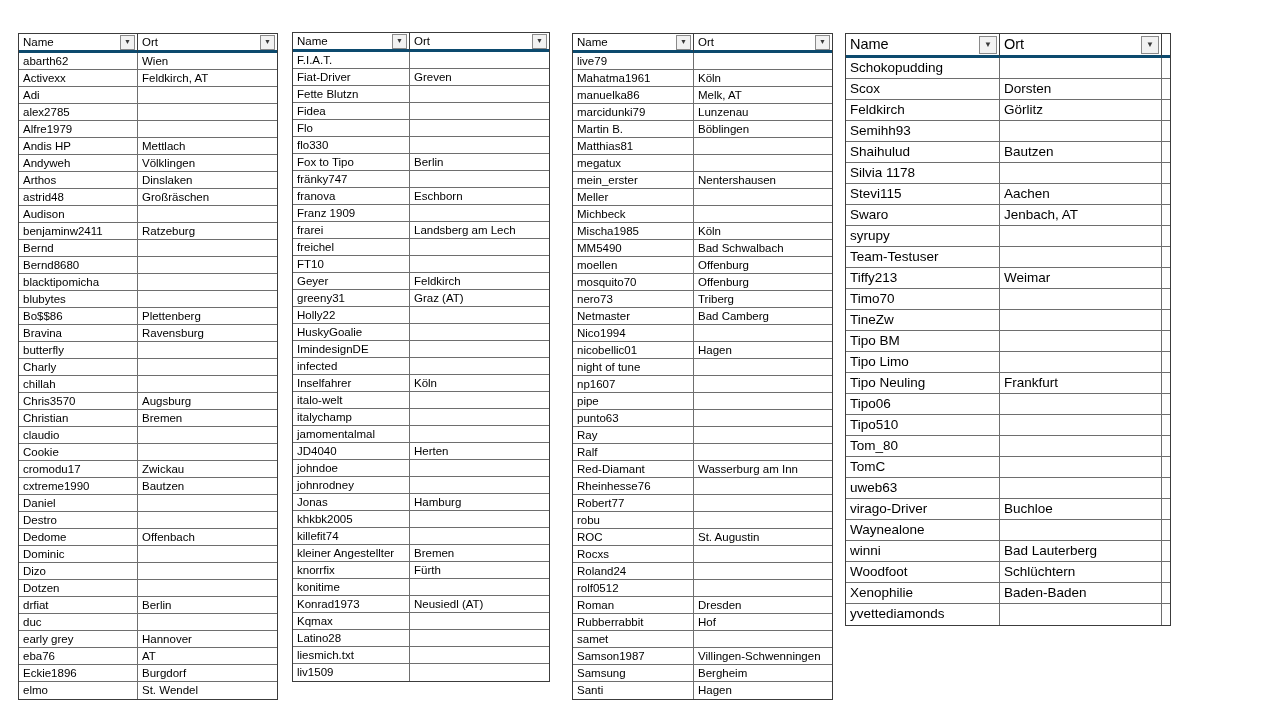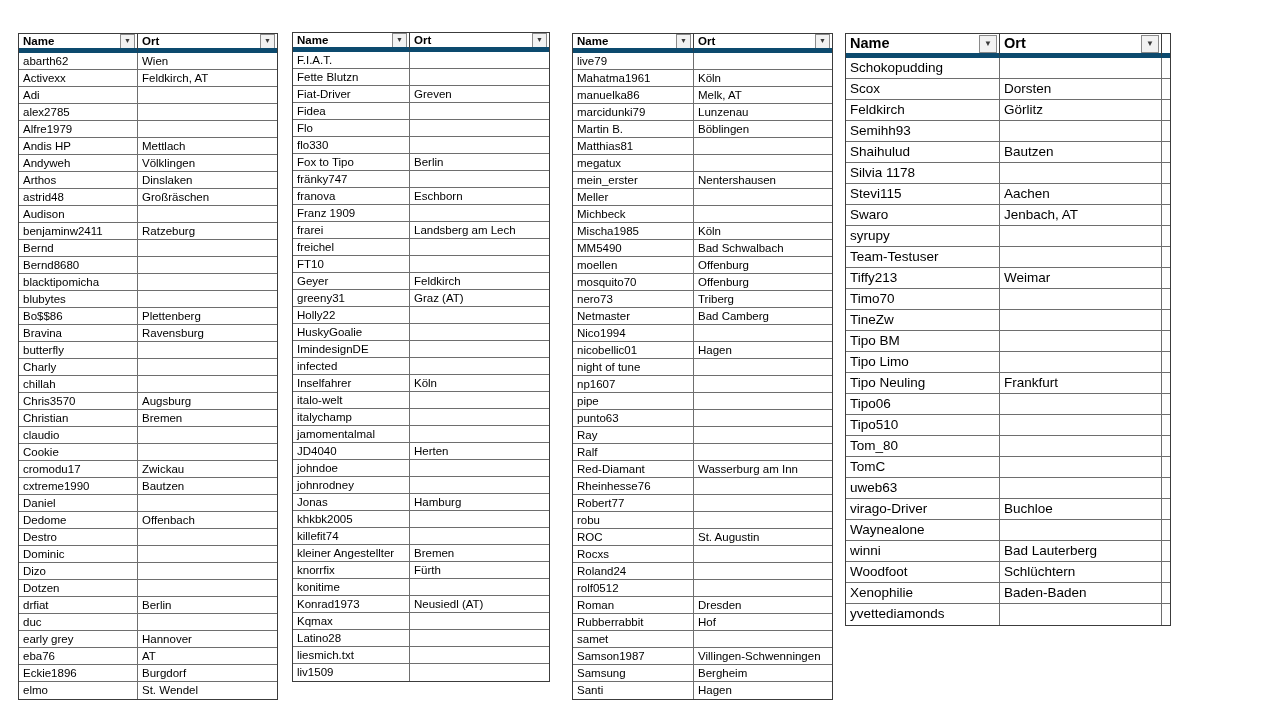--- a/index.html
+++ b/index.html
@@ -8,22 +8,22 @@
     font-family:"Liberation Sans", sans-serif;color:#000;
     overflow:hidden;
   }
   .xl{
     position:absolute;background:#fff;border:1px solid #3c3c3c;
     box-sizing:border-box;overflow:hidden;
   }
   .hrow,.drow{display:flex;}
   .hcell{
     display:flex;align-items:center;justify-content:space-between;
-    font-weight:bold;box-sizing:border-box;
-    border-right:1px solid #3c3c3c;border-bottom:5px solid #0c4a6e;
+    font-weight:normal;box-sizing:border-box;
+    border-right:1px solid #3c3c3c;border-bottom:3px solid #0c4a6e;
     padding:0 2px 0 4px;overflow:hidden;white-space:nowrap;gap:44px;
   }
   .dcell{
     box-sizing:border-box;border-right:1px solid #6e6e6e;border-bottom:1px solid #6e6e6e;
     padding:0 3px 0 4px;overflow:hidden;white-space:nowrap;
   }
   .hcell:last-child,.dcell:last-child{border-right:none;}
   .drow:last-child .dcell{border-bottom:none;}
   .fbtn{
     flex:none;border:1px solid #8a8a8a;background:#f2f2f2;color:#3a3a3a;
@@ -163,26 +163,26 @@
     </div>
     <div class="drow">
       <div class="dcell c0">cxtreme1990</div>
       <div class="dcell c1">Bautzen</div>
     </div>
     <div class="drow">
       <div class="dcell c0">Daniel</div>
       <div class="dcell c1"></div>
     </div>
     <div class="drow">
+      <div class="dcell c0">Destro</div>
+      <div class="dcell c1"></div>
+    </div>
+    <div class="drow">
       <div class="dcell c0">Dedome</div>
       <div class="dcell c1">Offenbach</div>
-    </div>
-    <div class="drow">
-      <div class="dcell c0">Destro</div>
-      <div class="dcell c1"></div>
     </div>
     <div class="drow">
       <div class="dcell c0">Dominic</div>
       <div class="dcell c1"></div>
     </div>
     <div class="drow">
       <div class="dcell c0">Dizo</div>
       <div class="dcell c1"></div>
     </div>
     <div class="drow">
@@ -223,26 +223,26 @@
       <div class="hcell c1">
         <span class="hlabel">Ort</span>
         <span class="fbtn">▼</span>
       </div>
     </div>
     <div class="drow">
       <div class="dcell c0">F.I.A.T.</div>
       <div class="dcell c1"></div>
     </div>
     <div class="drow">
-      <div class="dcell c0">Fette Blutzn</div>
-      <div class="dcell c1"></div>
-    </div>
-    <div class="drow">
       <div class="dcell c0">Fiat-Driver</div>
       <div class="dcell c1">Greven</div>
+    </div>
+    <div class="drow">
+      <div class="dcell c0">Fette Blutzn</div>
+      <div class="dcell c1"></div>
     </div>
     <div class="drow">
       <div class="dcell c0">Fidea</div>
       <div class="dcell c1"></div>
     </div>
     <div class="drow">
       <div class="dcell c0">Flo</div>
       <div class="dcell c1"></div>
     </div>
     <div class="drow">

